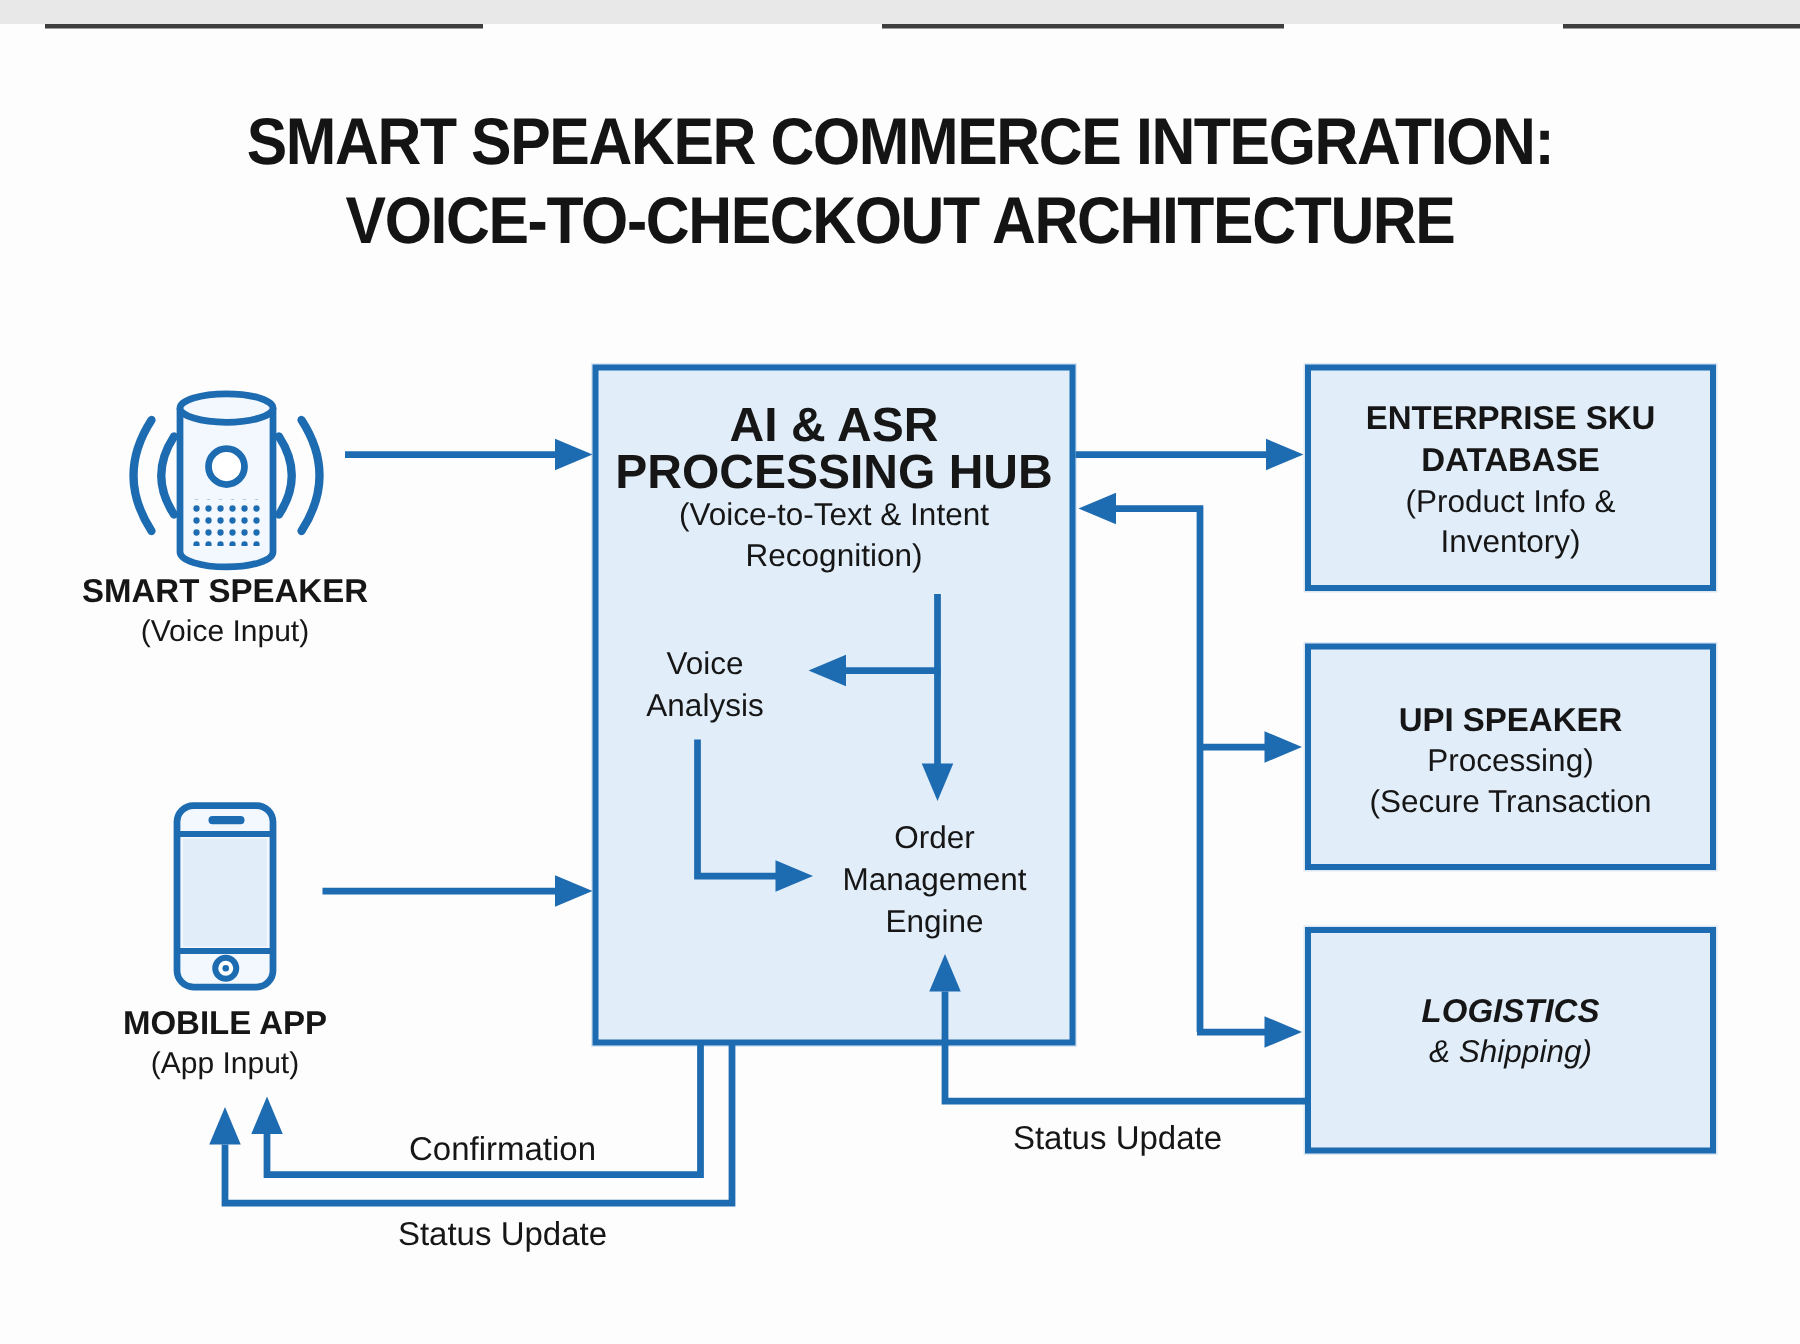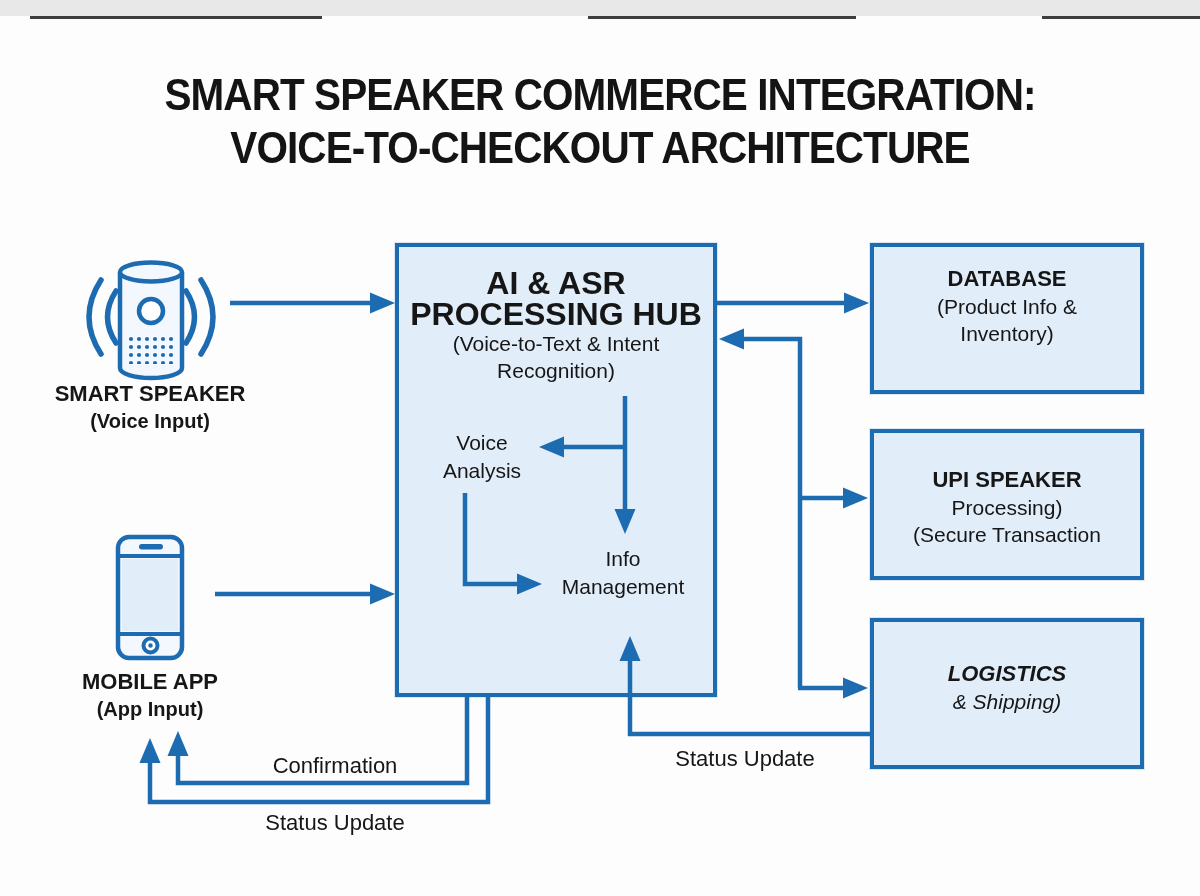--- a/index.html
+++ b/index.html
@@ -26,21 +26,21 @@
   .tc{position:absolute;text-align:center;white-space:nowrap;}
   .b{font-weight:bold;}
   .title{
     position:absolute;left:0;top:52px;width:1200px;text-align:center;
     font-weight:bold;font-size:44px;line-height:53px;letter-spacing:-1px;
     transform:scaleX(.92);color:#141414;
   }
   .s26{font-size:32px;line-height:31px;}
   .s22{font-size:22px;line-height:28px;}
   .s21{font-size:21px;line-height:27px;}
-  .s20{font-size:20px;line-height:26px;font-weight:bold;}
+  .s20{font-size:20px;line-height:26px;}
   .topmark{position:absolute;top:0;height:3px;background:#1c1c1c;opacity:.85;}
   .bottom-artifact{
     position:absolute;left:0;bottom:0;width:1200px;height:9px;opacity:.5;
     background:repeating-linear-gradient(90deg,#b9b2a6 0 9px,#efe9df 9px 21px,#cdc6ba 21px 34px,#f3eee6 34px 47px);
     filter:blur(1.2px);
   }
 </style>
 </head>
 <body>
 
@@ -154,31 +154,33 @@
     <div class="s20">(App Input)</div>
   </div>
 
   <div class="tc" style="left:395px;top:252px;width:322px;">
     <div class="b s26">AI &amp; ASR</div>
     <div class="b s26">PROCESSING HUB</div>
     <div class="s21">(Voice-to-Text &amp; Intent</div>
     <div class="s21">Recognition)</div>
   </div>
 
-  <div class="tc s21" style="left:400px;top:413px;width:140px;line-height:28px;padding-left:12px;">
+  <div class="tc s21" style="left:400px;top:413px;width:140px;line-height:28px;">
     <div>Voice</div>
     <div>Analysis</div>
   </div>
 
   <div class="tc s21" style="left:540px;top:529px;width:166px;line-height:28px;">
-    <div>Info</div>
+    <div>Order</div>
     <div>Management</div>
+    <div>Engine</div>
   </div>
 
   <div class="tc" style="left:870px;top:249px;width:274px;">
+    <div class="b s22">ENTERPRISE SKU</div>
     <div class="b s22">DATABASE</div>
     <div class="s21">(Product Info &amp;</div>
     <div class="s21">Inventory)</div>
   </div>
 
   <div class="tc" style="left:870px;top:450px;width:274px;">
     <div class="b s22">UPI SPEAKER</div>
     <div class="s21">Processing)</div>
     <div class="s21">(Secure Transaction</div>
   </div>

